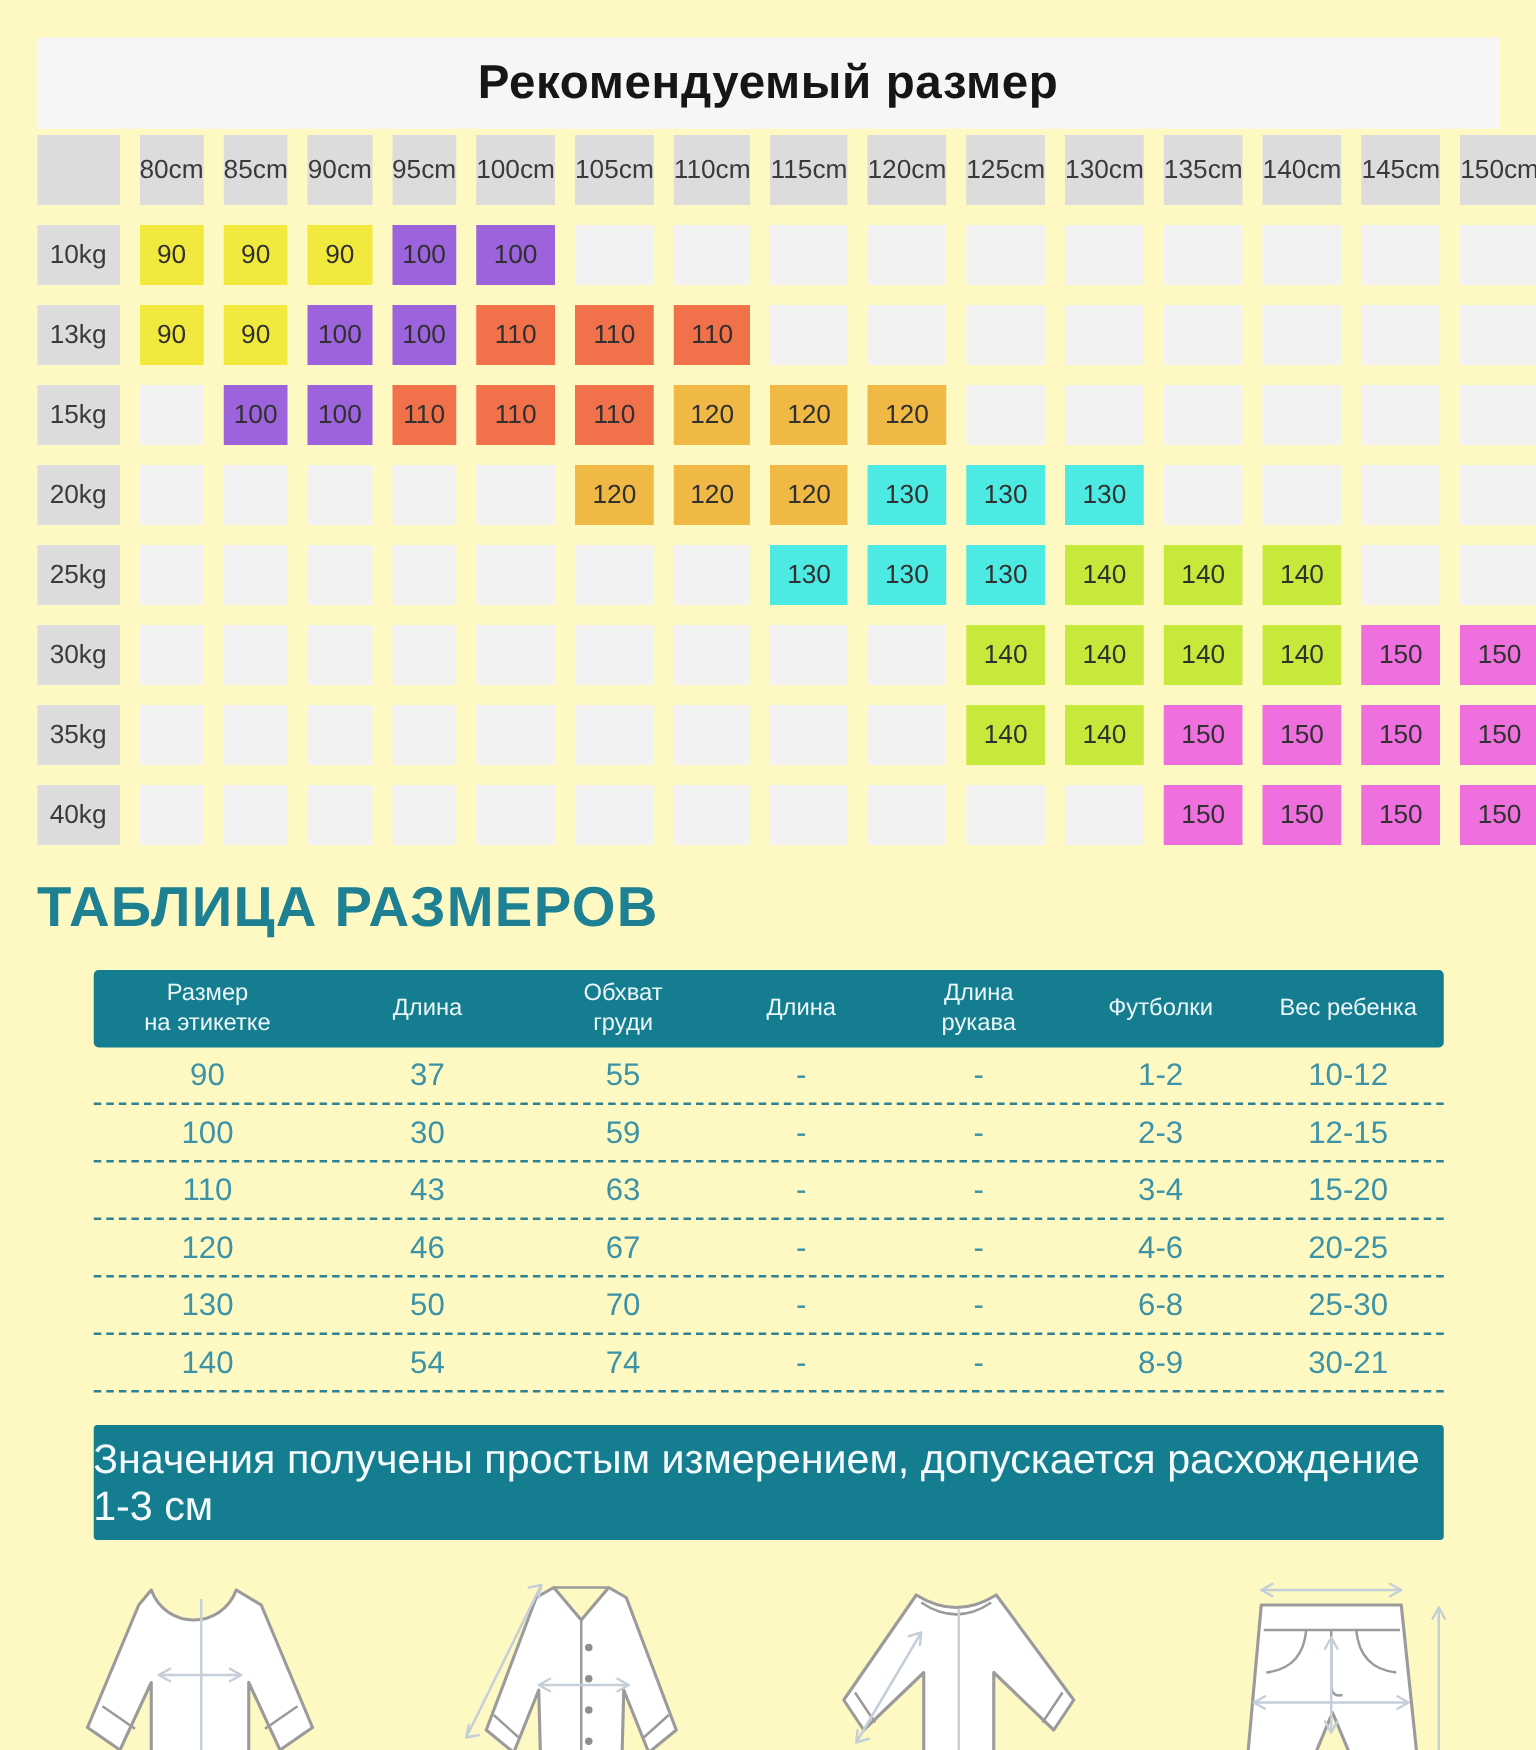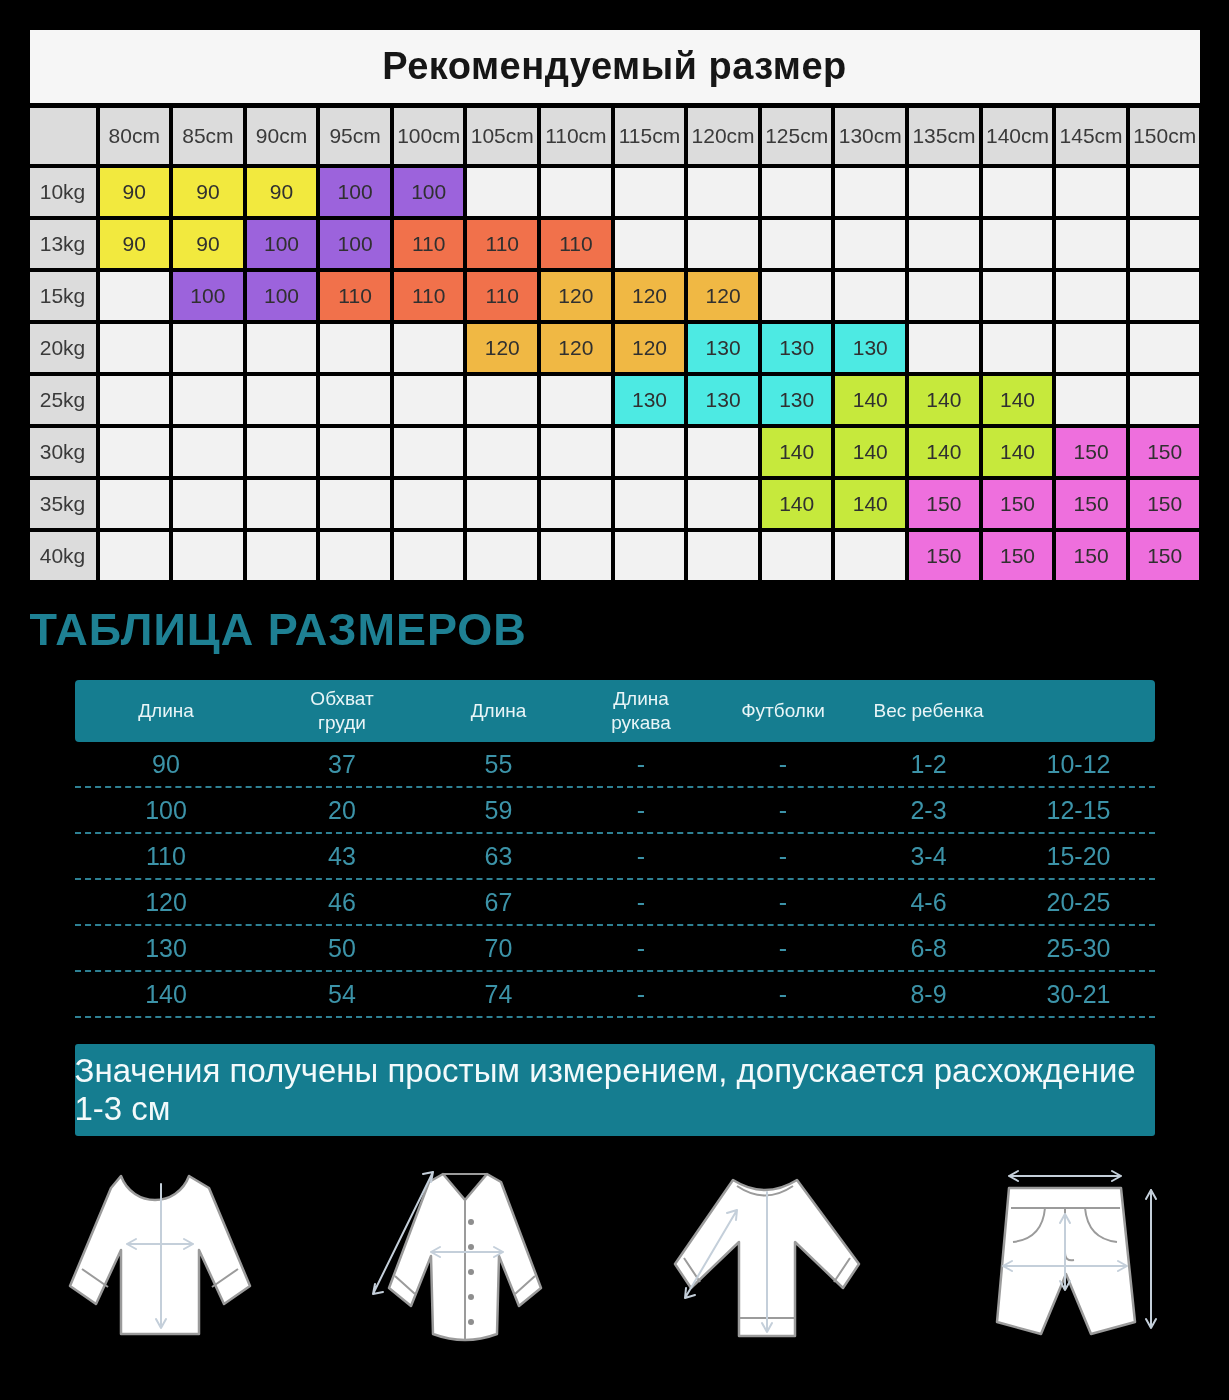--- a/index.html
+++ b/index.html
@@ -1,23 +1,23 @@
 <!DOCTYPE html>
 <html><head>
 <meta charset="utf-8">
 <style>
   * { box-sizing: border-box; margin: 0; padding: 0; }
   body { background: #ffffff; font-family: "Liberation Sans", sans-serif; }
-  .page { width: 1229px; height: 1400px; background: #000000; padding-top: 30px; overflow: hidden; position: relative; }
+  .page { width: 1229px; height: 1400px; background: #fef9c3; padding-top: 30px; overflow: hidden; position: relative; }
   .content { width: 1170px; margin: 0 auto; }
 
   
   .title-band { height: 73px; background: #f6f6f6; display: flex; align-items: center; justify-content: center; }
   .title-band h1 { font-size: 38px; font-weight: 700; color: #161616; letter-spacing: 0.5px; }
-  .grid { display: grid; grid-template-columns: 66px repeat(15, 1fr); gap: 4px; margin-top: 5px; text-align: right; }
+  .grid { display: grid; grid-template-columns: 66px repeat(15, 1fr); gap: 16px; margin-top: 5px; text-align: right; }
   .gcell { display: flex; align-items: center; justify-content: center; font-size: 21px; color: #333; height: 48px; }
   .gcell.head, .gcell.corner { background: #dcdcdc; height: 56px; font-size: 21px; color: #3a3a3a; }
   .gcell.rowlabel { background: #dcdcdc; color: #3a3a3a; }
   .gcell.empty { background: #f2f2f2; }
   .gcell.size { color: #303030; }
 
   
   .section-title { text-align: left; margin-top: 24px; font-size: 45px; font-weight: 700; color: #1e8093; letter-spacing: 1px; }
   .section-subtitle { text-align: center; margin-top: 8px; font-size: 34px; font-weight: 400; color: #24879a; }
   .size-table { width: 1080px; margin: 24px auto 0; }
@@ -193,20 +193,22 @@
         <div class="gcell size" style="background: rgb(238, 111, 221);">150</div>
         <div class="gcell size" style="background: rgb(238, 111, 221);">150</div>
         <div class="gcell size" style="background: rgb(238, 111, 221);">150</div>
         <div class="gcell size" style="background: rgb(238, 111, 221);">150</div>
       </div>
 
     <div class="section-title">ТАБЛИЦА РАЗМЕРОВ</div>
 
     <div class="size-table">
       <div class="thead-band">
+          <div class="thead">Размер
+на этикетке</div>
           <div class="thead">Длина</div>
           <div class="thead">Обхват
 груди</div>
           <div class="thead">Длина</div>
           <div class="thead">Длина
 рукава</div>
           <div class="thead">Футболки</div>
           <div class="thead">Вес ребенка</div>
         </div>
       <div>
@@ -214,21 +216,21 @@
             <div class="tdata">90</div>
             <div class="tdata">37</div>
             <div class="tdata">55</div>
             <div class="tdata">-</div>
             <div class="tdata">-</div>
             <div class="tdata">1-2</div>
             <div class="tdata">10-12</div>
           </div>
           <div class="trow">
             <div class="tdata">100</div>
-            <div class="tdata">20</div>
+            <div class="tdata">30</div>
             <div class="tdata">59</div>
             <div class="tdata">-</div>
             <div class="tdata">-</div>
             <div class="tdata">2-3</div>
             <div class="tdata">12-15</div>
           </div>
           <div class="trow">
             <div class="tdata">110</div>
             <div class="tdata">43</div>
             <div class="tdata">63</div>

